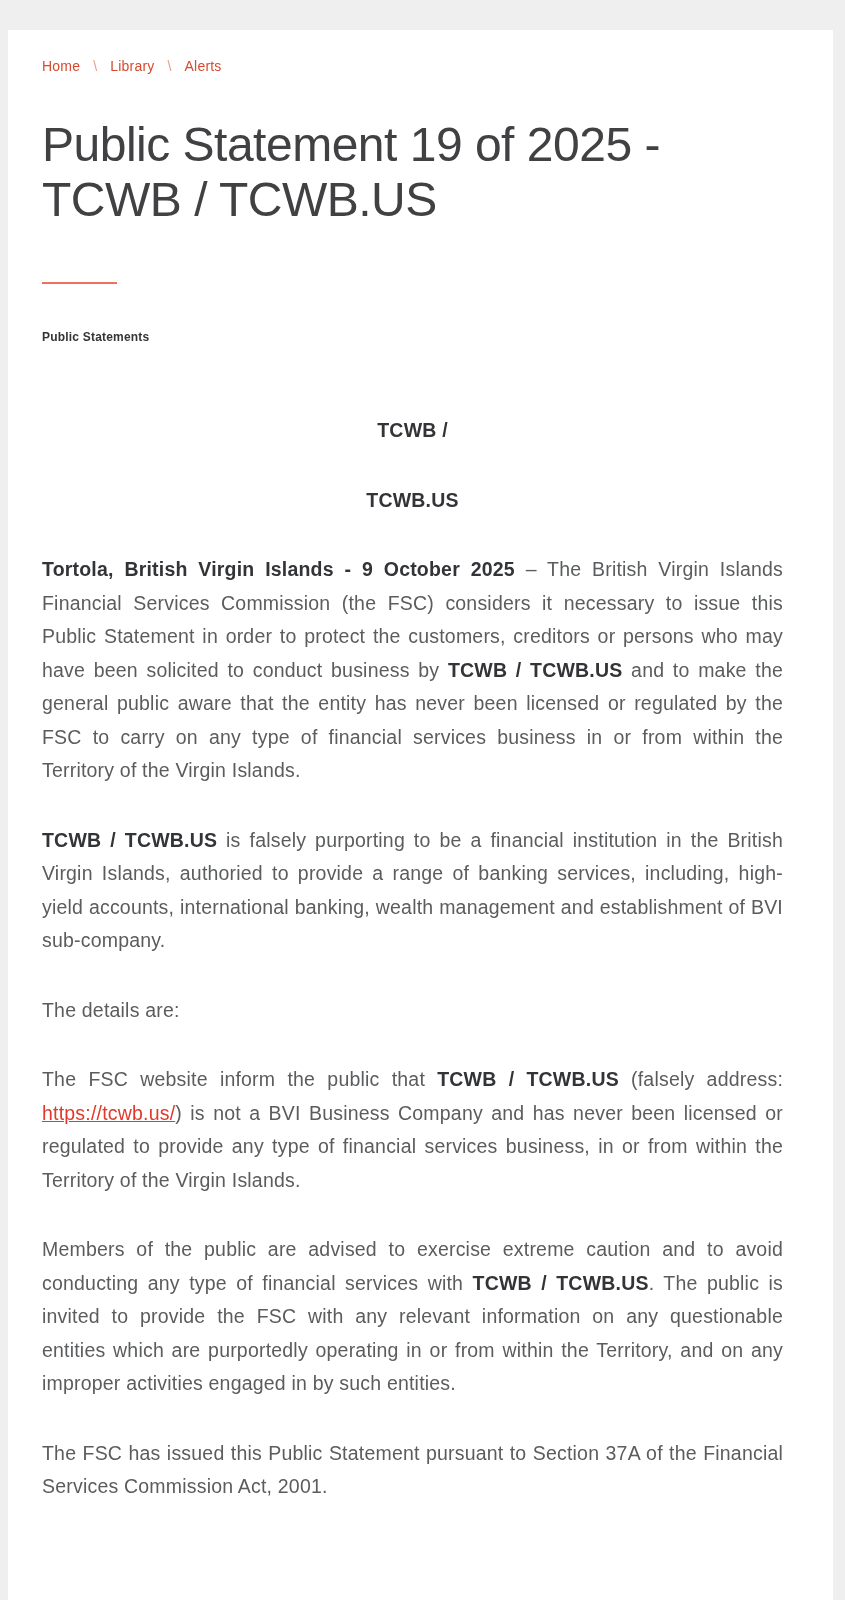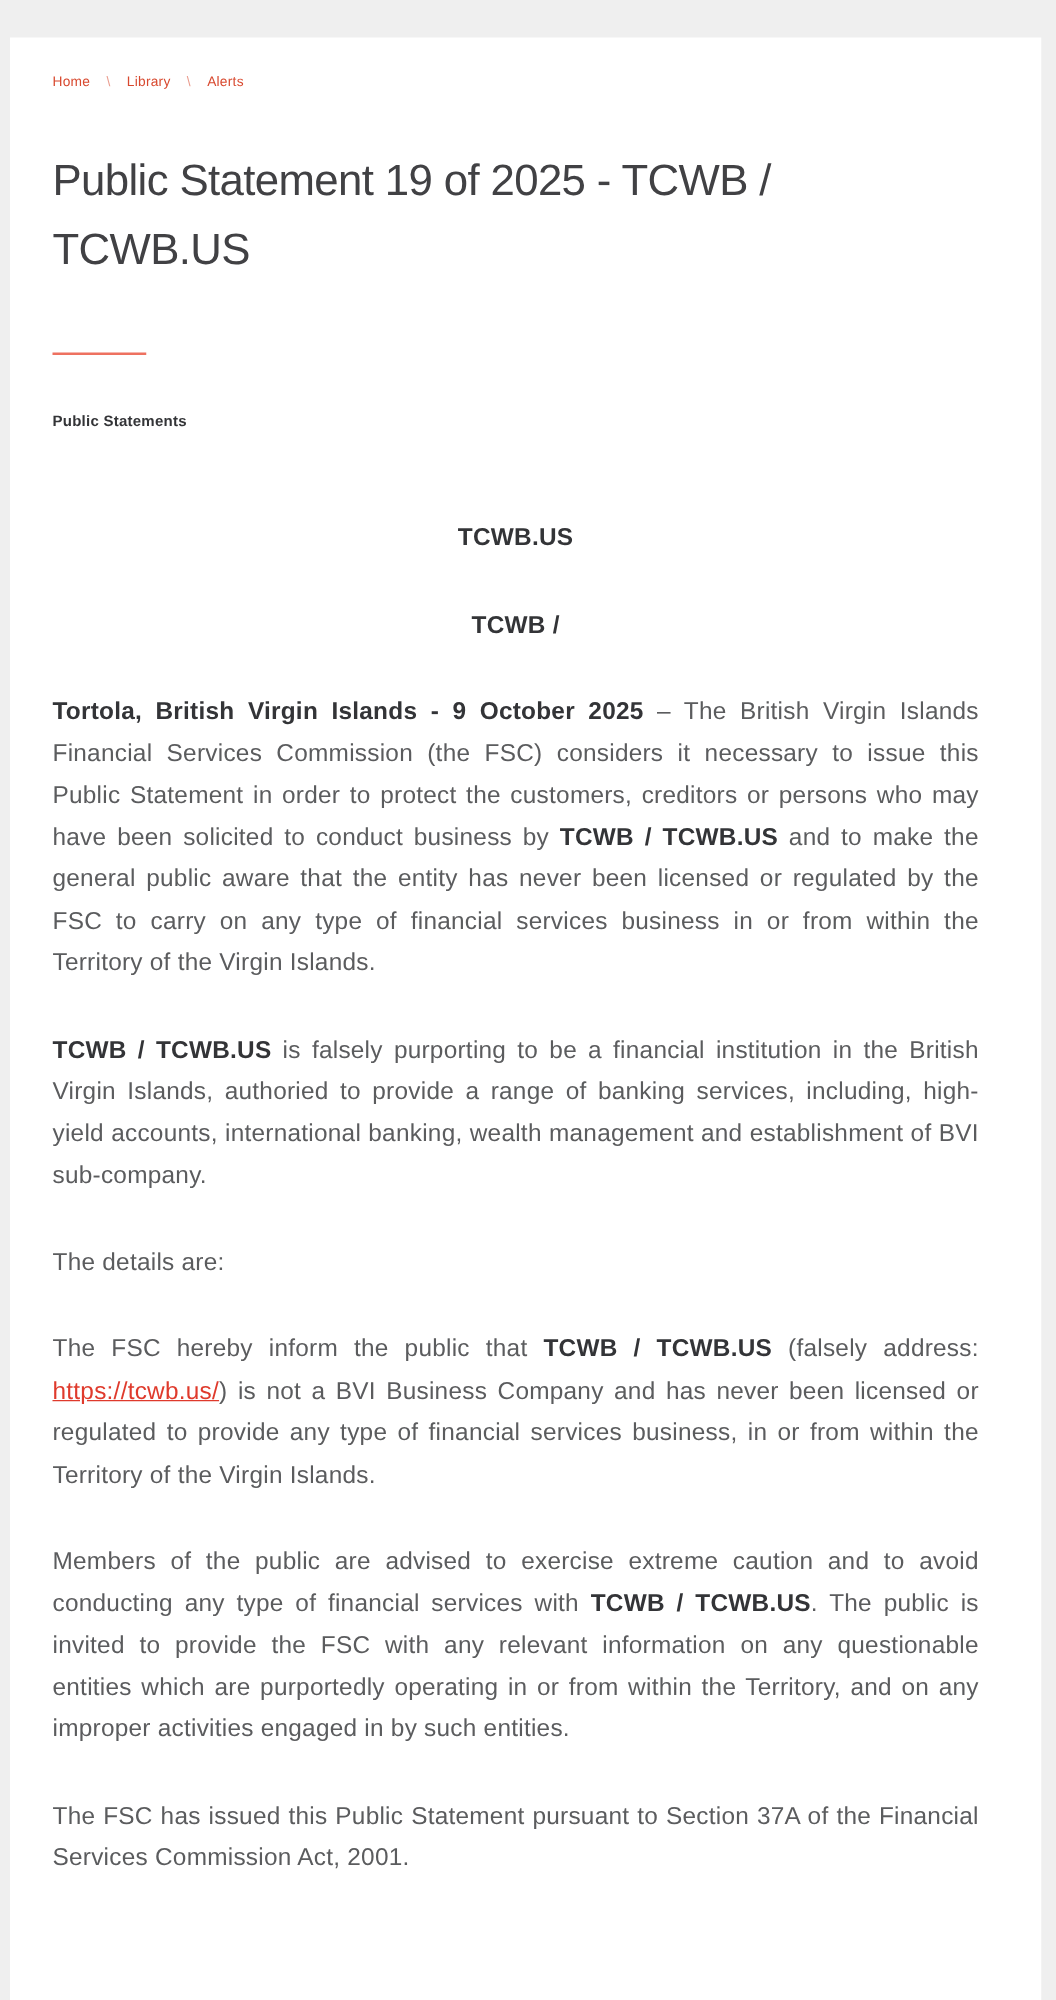--- a/index.html
+++ b/index.html
@@ -16,37 +16,37 @@
   }
   .card {
     box-sizing: border-box;
     margin: 30px 12px 0 8px;
     width: 825px;
     min-height: 1570px;
     background: var(--card-bg, #ffffff);
     padding: 27px 50px 40px 34px;
   }
   .breadcrumb {
-    font-size: 11px;
+    font-size: 14px;
     line-height: 18px;
     margin: 0 0 42px 0;
     letter-spacing: 0.2px;
   }
   .bc-link {
     color: var(--accent, #d8492f);
     text-decoration: none;
     cursor: pointer;
   }
   .bc-sep {
     color: var(--accent, #d8492f);
     opacity: 0.55;
     margin: 0 13px;
   }
   .title {
-    font-size: 35px;
+    font-size: 48px;
     line-height: 55px;
     font-weight: 400;
     letter-spacing: -0.5px;
     color: var(--title-color, #414144);
     margin: 0;
   }
   .divider {
     border: none;
     border-top: 2px solid var(--divider-color, #ee7160);
     width: 75px;
@@ -89,24 +89,24 @@
 
     <nav class="breadcrumb"><a href="#" class="bc-link">Home</a><span class="bc-sep">\</span><a href="#" class="bc-link">Library</a><span class="bc-sep">\</span><a href="#" class="bc-link">Alerts</a></nav>
 
     <h1 class="title">Public Statement 19 of 2025 - TCWB / TCWB.US</h1>
 
     <hr class="divider">
 
     <h2 class="section-heading">Public Statements</h2>
 
     <div class="article-body">
+        <p class="para center"><strong>TCWB /</strong></p>
         <p class="para center"><strong>TCWB.US</strong></p>
-        <p class="para center"><strong>TCWB /</strong></p>
         <p class="para"><strong>Tortola, British Virgin Islands - 9 October 2025</strong><span> – The British Virgin Islands Financial Services Commission (the FSC) considers it necessary to issue this Public Statement in order to protect the customers, creditors or persons who may have been solicited to conduct business by </span><strong>TCWB / TCWB.US</strong><span> and to make the general public aware that the entity has never been licensed or regulated by the FSC to carry on any type of financial services business in or from within the Territory of the Virgin Islands.</span></p>
         <p class="para"><strong>TCWB / TCWB.US</strong><span> is falsely purporting to be a financial institution in the British Virgin Islands, authoried to provide a range of banking services, including, high-yield accounts, international banking, wealth management and establishment of BVI sub-company.</span></p>
         <p class="para"><span>The details are:</span></p>
-        <p class="para"><span>The FSC hereby inform the public that </span><strong>TCWB / TCWB.US</strong><span> (falsely address: </span><a href="#" class="body-link">https://tcwb.us/</a><span>) is not a BVI Business Company and has never been licensed or regulated to provide any type of financial services business, in or from within the Territory of the Virgin Islands.</span></p>
+        <p class="para"><span>The FSC website inform the public that </span><strong>TCWB / TCWB.US</strong><span> (falsely address: </span><a href="#" class="body-link">https://tcwb.us/</a><span>) is not a BVI Business Company and has never been licensed or regulated to provide any type of financial services business, in or from within the Territory of the Virgin Islands.</span></p>
         <p class="para"><span>Members of the public are advised to exercise extreme caution and to avoid conducting any type of financial services with </span><strong>TCWB / TCWB.US</strong><span>. The public is invited to provide the FSC with any relevant information on any questionable entities which are purportedly operating in or from within the Territory, and on any improper activities engaged in by such entities.</span></p>
         <p class="para"><span>The FSC has issued this Public Statement pursuant to Section 37A of the Financial Services Commission Act, 2001.</span></p>
       </div>
 
   </div>
 </div>
 
 </body></html>

